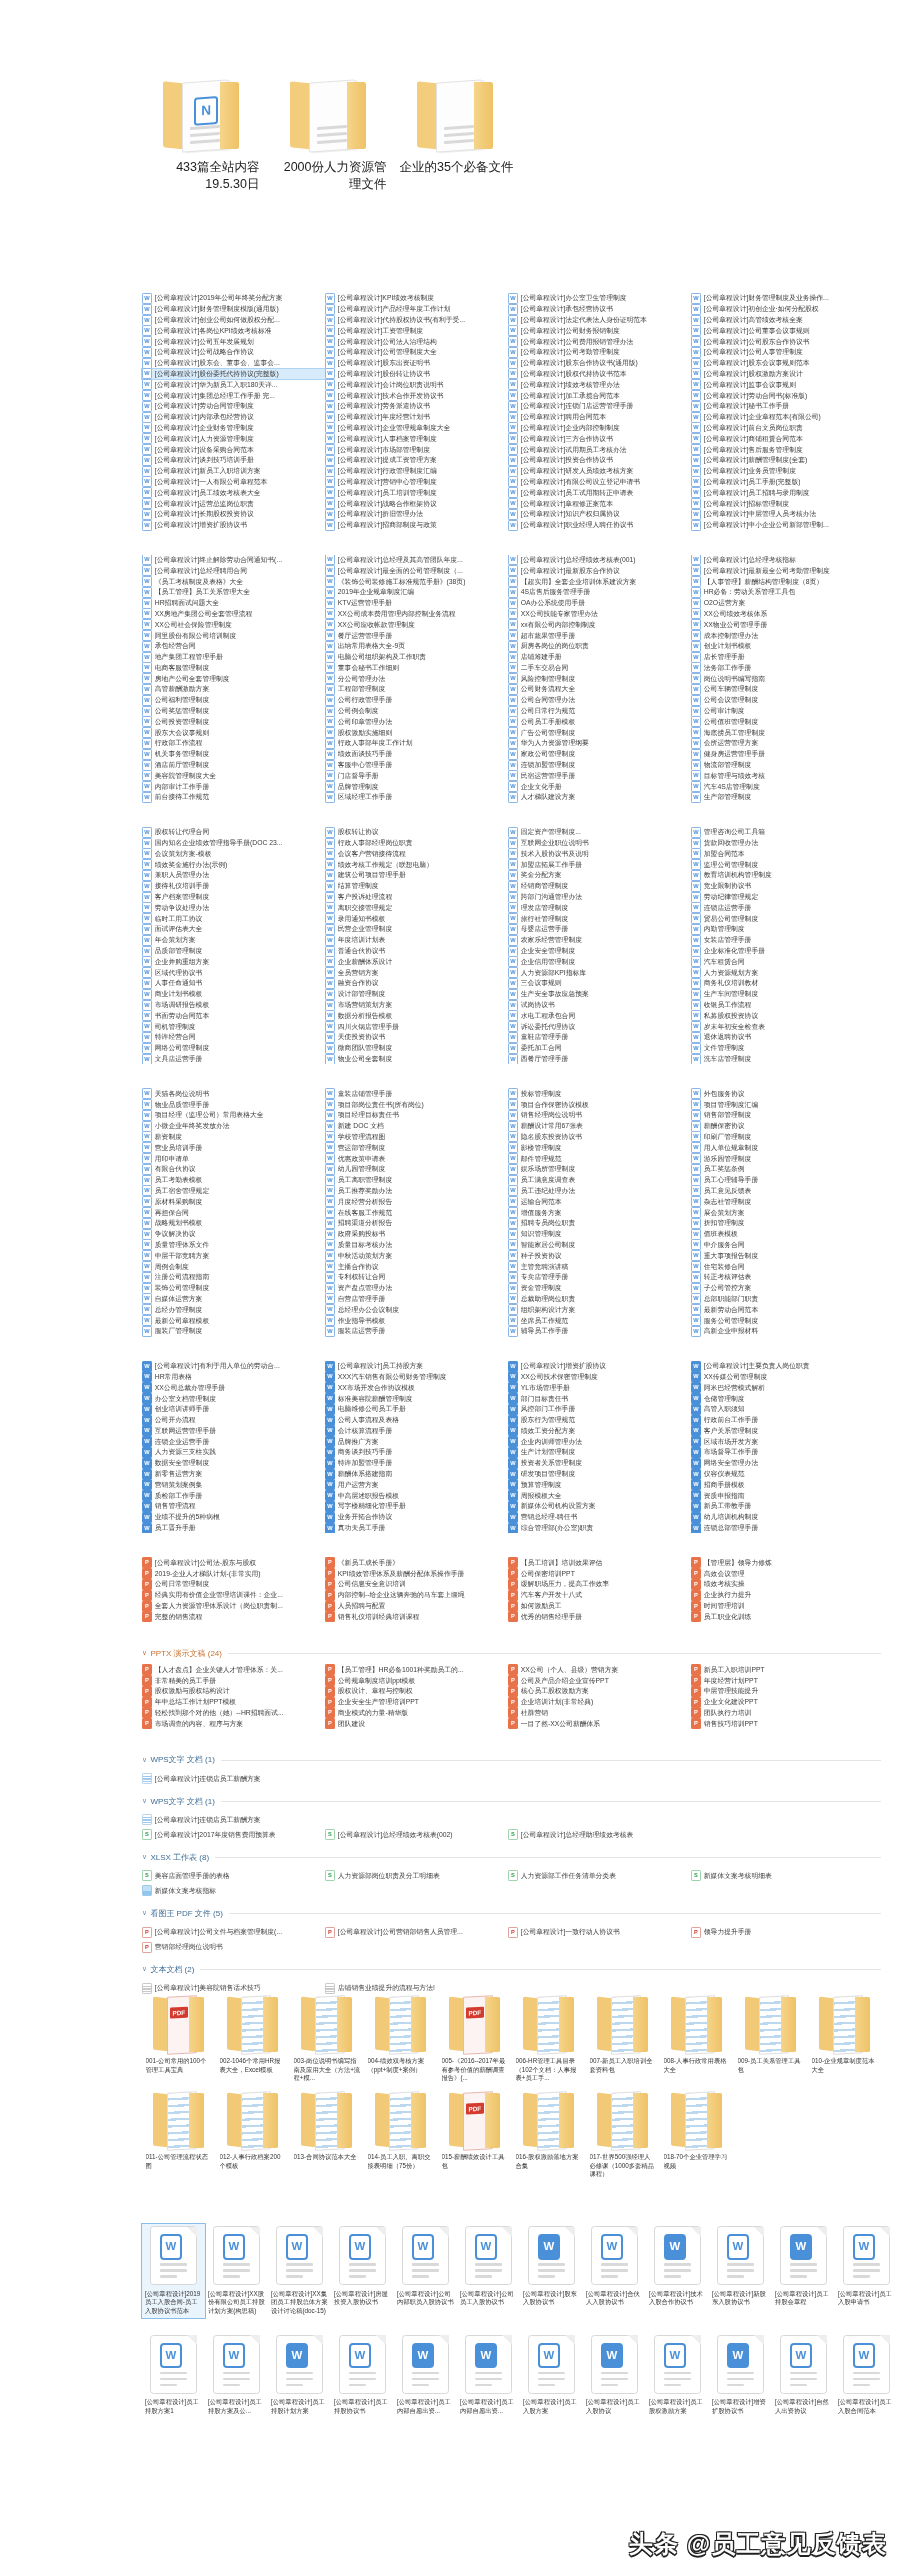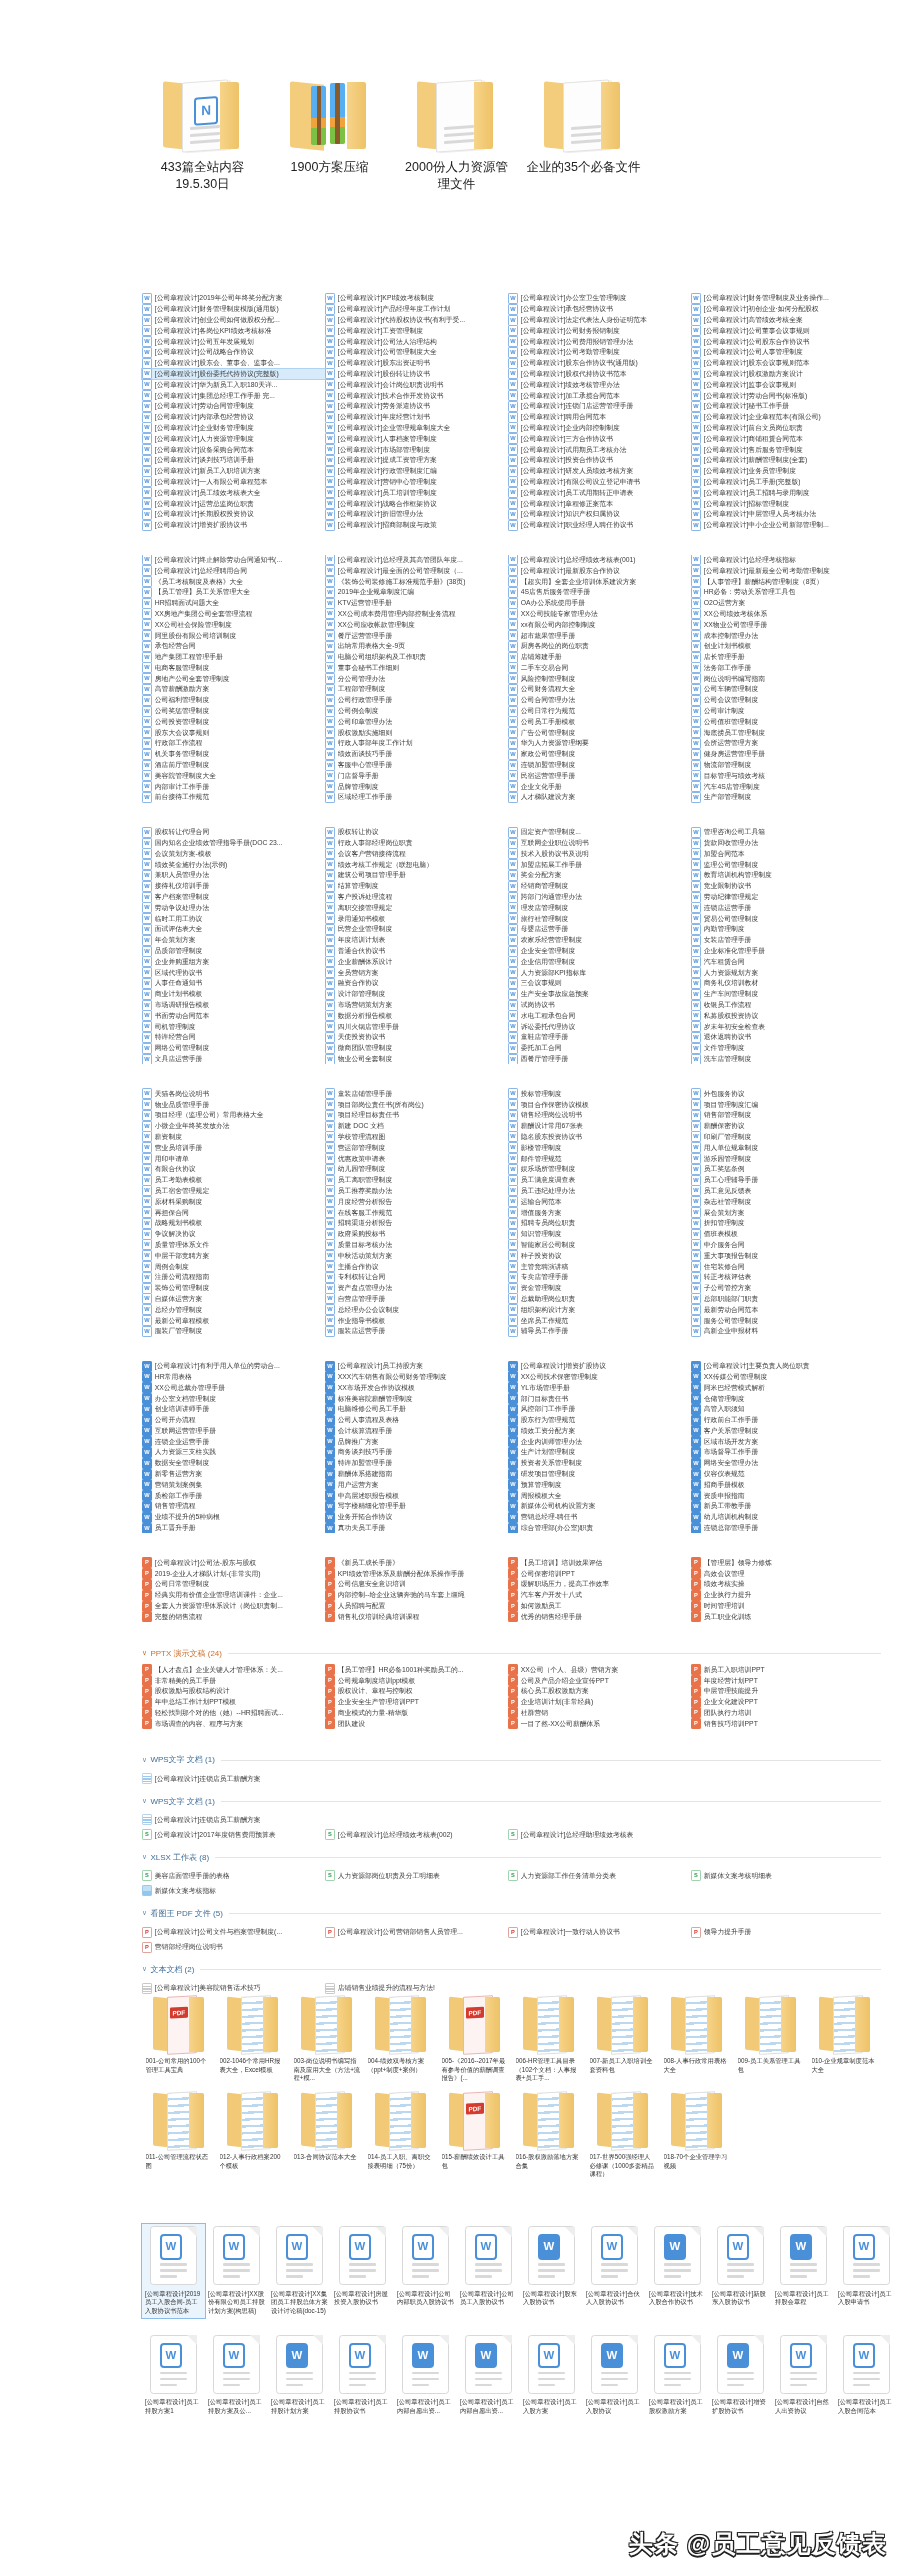--- a/index.html
+++ b/index.html
@@ -1,21 +1,21 @@
 <!DOCTYPE html>
 <html style="font-size:9px"><head>
 <meta charset="utf-8">
 <style>
   html,body{margin:0;padding:0;}
   body{width:902px;height:2576px;position:relative;overflow:hidden;background:#fff;
        font-family:"Liberation Sans","DejaVu Sans",sans-serif;color:#3a3a3a;}
   
   .top-folders{position:absolute;top:80px;left:139px;display:flex;}
   .tf-cell{width:127px;display:flex;flex-direction:column;align-items:center;cursor:pointer;}
-  .tf-label{margin-top:5.7px;font-size:12.5px;line-height:17px;color:#222;text-align:center;width:114px;}
+  .tf-label{margin-top:5.7px;font-size:12.5px;line-height:17px;color:#222;text-align:right;width:114px;}
   .bigfolder{position:relative;width:80px;height:73px;}
   .bf-back{position:absolute;left:0;top:3.4px;width:34px;height:66px;background:#f3cd7c;border-radius:2.3px 0 0 2.3px;transform:skewY(6deg);}
   .bf-paper{position:absolute;left:19.3px;top:1.1px;width:44px;height:68px;background:#fdfdfd;border:0.6px solid #e2e2e2;border-radius:1.7px;transform:skewY(-4deg);box-shadow:3.4px 1.1px 0 #f0f0f0;}
   .bf-paper .pl{position:absolute;left:6.8px;right:6.8px;height:2.8px;background:#d9d9d9;border-radius:1.1px;}
   .bf-front{position:absolute;right:3.4px;top:2.3px;width:19.3px;height:67px;background:linear-gradient(90deg,#f6d489,#eec267);border-radius:0 2.3px 2.3px 0;}
   .bf-badge{position:absolute;left:11.4px;top:15px;width:19.3px;height:24px;border:2.8px solid #4a90d9;border-radius:3.4px;background:#fff;color:#4a90d9;font-weight:bold;font-size:13.6px;text-align:center;line-height:24px;}
   .bf-zip1{position:absolute;left:21.6px;top:5.7px;width:15px;height:59px;background:linear-gradient(180deg,#57aef0 55%,#f0a33c 55%,#f0a33c 72%,#7cc144 72%);border-radius:1.7px;}
   .bf-zip2{position:absolute;left:40px;top:3.4px;width:15px;height:61px;background:linear-gradient(180deg,#57aef0 55%,#f0a33c 55%,#f0a33c 72%,#7cc144 72%);border-radius:1.7px;}
   .bf-strap{position:absolute;top:0;bottom:0;left:5.7px;width:4.5px;background:#8a5a2b;border-radius:1.1px;}
   
@@ -87,33 +87,20 @@
             <div class="pl" style="top:51px"></div>
             <div class="pl" style="top:58px"></div>
           </div>
           <div class="bf-front"></div>
         </div>
         <div class="tf-label">433篇全站内容19.5.30日</div>
       </div>
       <div class="tf-cell">
         <div class="bigfolder">
           <div class="bf-back"></div>
-          <div class="bf-zip1">
-            <div class="bf-strap"></div>
-          </div>
-          <div class="bf-zip2">
-            <div class="bf-strap"></div>
-          </div>
-          <div class="bf-front"></div>
-        </div>
-        <div class="tf-label">1900方案压缩</div>
-      </div>
-      <div class="tf-cell">
-        <div class="bigfolder">
-          <div class="bf-back"></div>
           <div class="bf-paper">
             <div class="pl" style="top:44px"></div>
             <div class="pl" style="top:51px"></div>
             <div class="pl" style="top:58px"></div>
           </div>
           <div class="bf-front"></div>
         </div>
         <div class="tf-label">2000份人力资源管理文件</div>
       </div>
       <div class="tf-cell">

